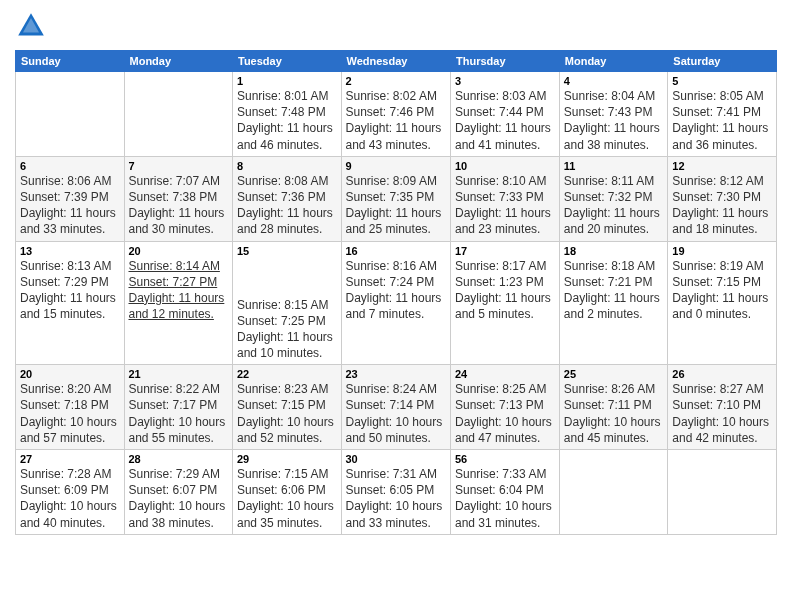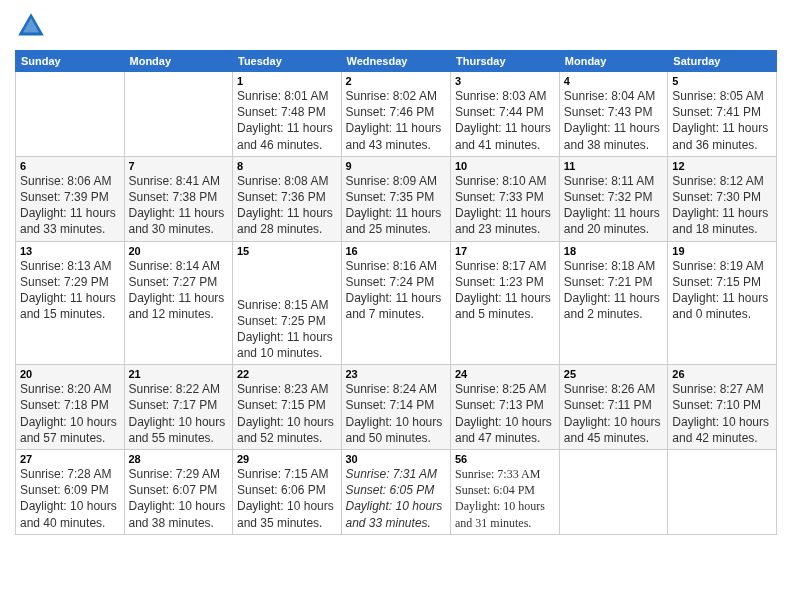--- a/index.html
+++ b/index.html
@@ -160,21 +160,21 @@
         </tr>
         <tr>
           <td>
             <span class="day-num">6</span>
             <div class="day-info" style="white-space: pre-line;">Sunrise: 8:06 AM
 Sunset: 7:39 PM
 Daylight: 11 hours and 33 minutes.</div>
           </td>
           <td>
             <span class="day-num">7</span>
-            <div class="day-info" style="white-space: pre-line;">Sunrise: 8:41 AM
+            <div class="day-info" style="white-space: pre-line;">Sunrise: 7:07 AM
 Sunset: 7:38 PM
 Daylight: 11 hours and 30 minutes.</div>
           </td>
           <td>
             <span class="day-num">8</span>
             <div class="day-info" style="white-space: pre-line;">Sunrise: 8:08 AM
 Sunset: 7:36 PM
 Daylight: 11 hours and 28 minutes.</div>
           </td>
           <td>
@@ -204,21 +204,21 @@
         </tr>
         <tr>
           <td>
             <span class="day-num">13</span>
             <div class="day-info" style="white-space: pre-line;">Sunrise: 8:13 AM
 Sunset: 7:29 PM
 Daylight: 11 hours and 15 minutes.</div>
           </td>
           <td>
             <span class="day-num">20</span>
-            <div class="day-info" style="white-space: pre-line;">Sunrise: 8:14 AM
+            <div class="day-info" style="white-space: pre-line; text-decoration: underline;">Sunrise: 8:14 AM
 Sunset: 7:27 PM
 Daylight: 11 hours and 12 minutes.</div>
           </td>
           <td>
             <span class="day-num">15</span>
             <div class="day-info" style="white-space: pre-line; margin-top: 40px;">Sunrise: 8:15 AM
 Sunset: 7:25 PM
 Daylight: 11 hours and 10 minutes.</div>
           </td>
           <td>
@@ -304,27 +304,27 @@
 Daylight: 10 hours and 38 minutes.</div>
           </td>
           <td>
             <span class="day-num">29</span>
             <div class="day-info" style="white-space: pre-line;">Sunrise: 7:15 AM
 Sunset: 6:06 PM
 Daylight: 10 hours and 35 minutes.</div>
           </td>
           <td>
             <span class="day-num">30</span>
-            <div class="day-info" style="white-space: pre-line; font-style: italic;">Sunrise: 7:31 AM
+            <div class="day-info" style="white-space: pre-line;">Sunrise: 7:31 AM
 Sunset: 6:05 PM
 Daylight: 10 hours and 33 minutes.</div>
           </td>
           <td>
             <span class="day-num">56</span>
-            <div class="day-info" style="white-space: pre-line; font-family: Liberation Serif, serif;">Sunrise: 7:33 AM
+            <div class="day-info" style="white-space: pre-line;">Sunrise: 7:33 AM
 Sunset: 6:04 PM
 Daylight: 10 hours and 31 minutes.</div>
           </td>
           <td class="empty-cell"></td>
           <td class="empty-cell"></td>
         </tr>
       </tbody>
   </table>
 </div>
 

